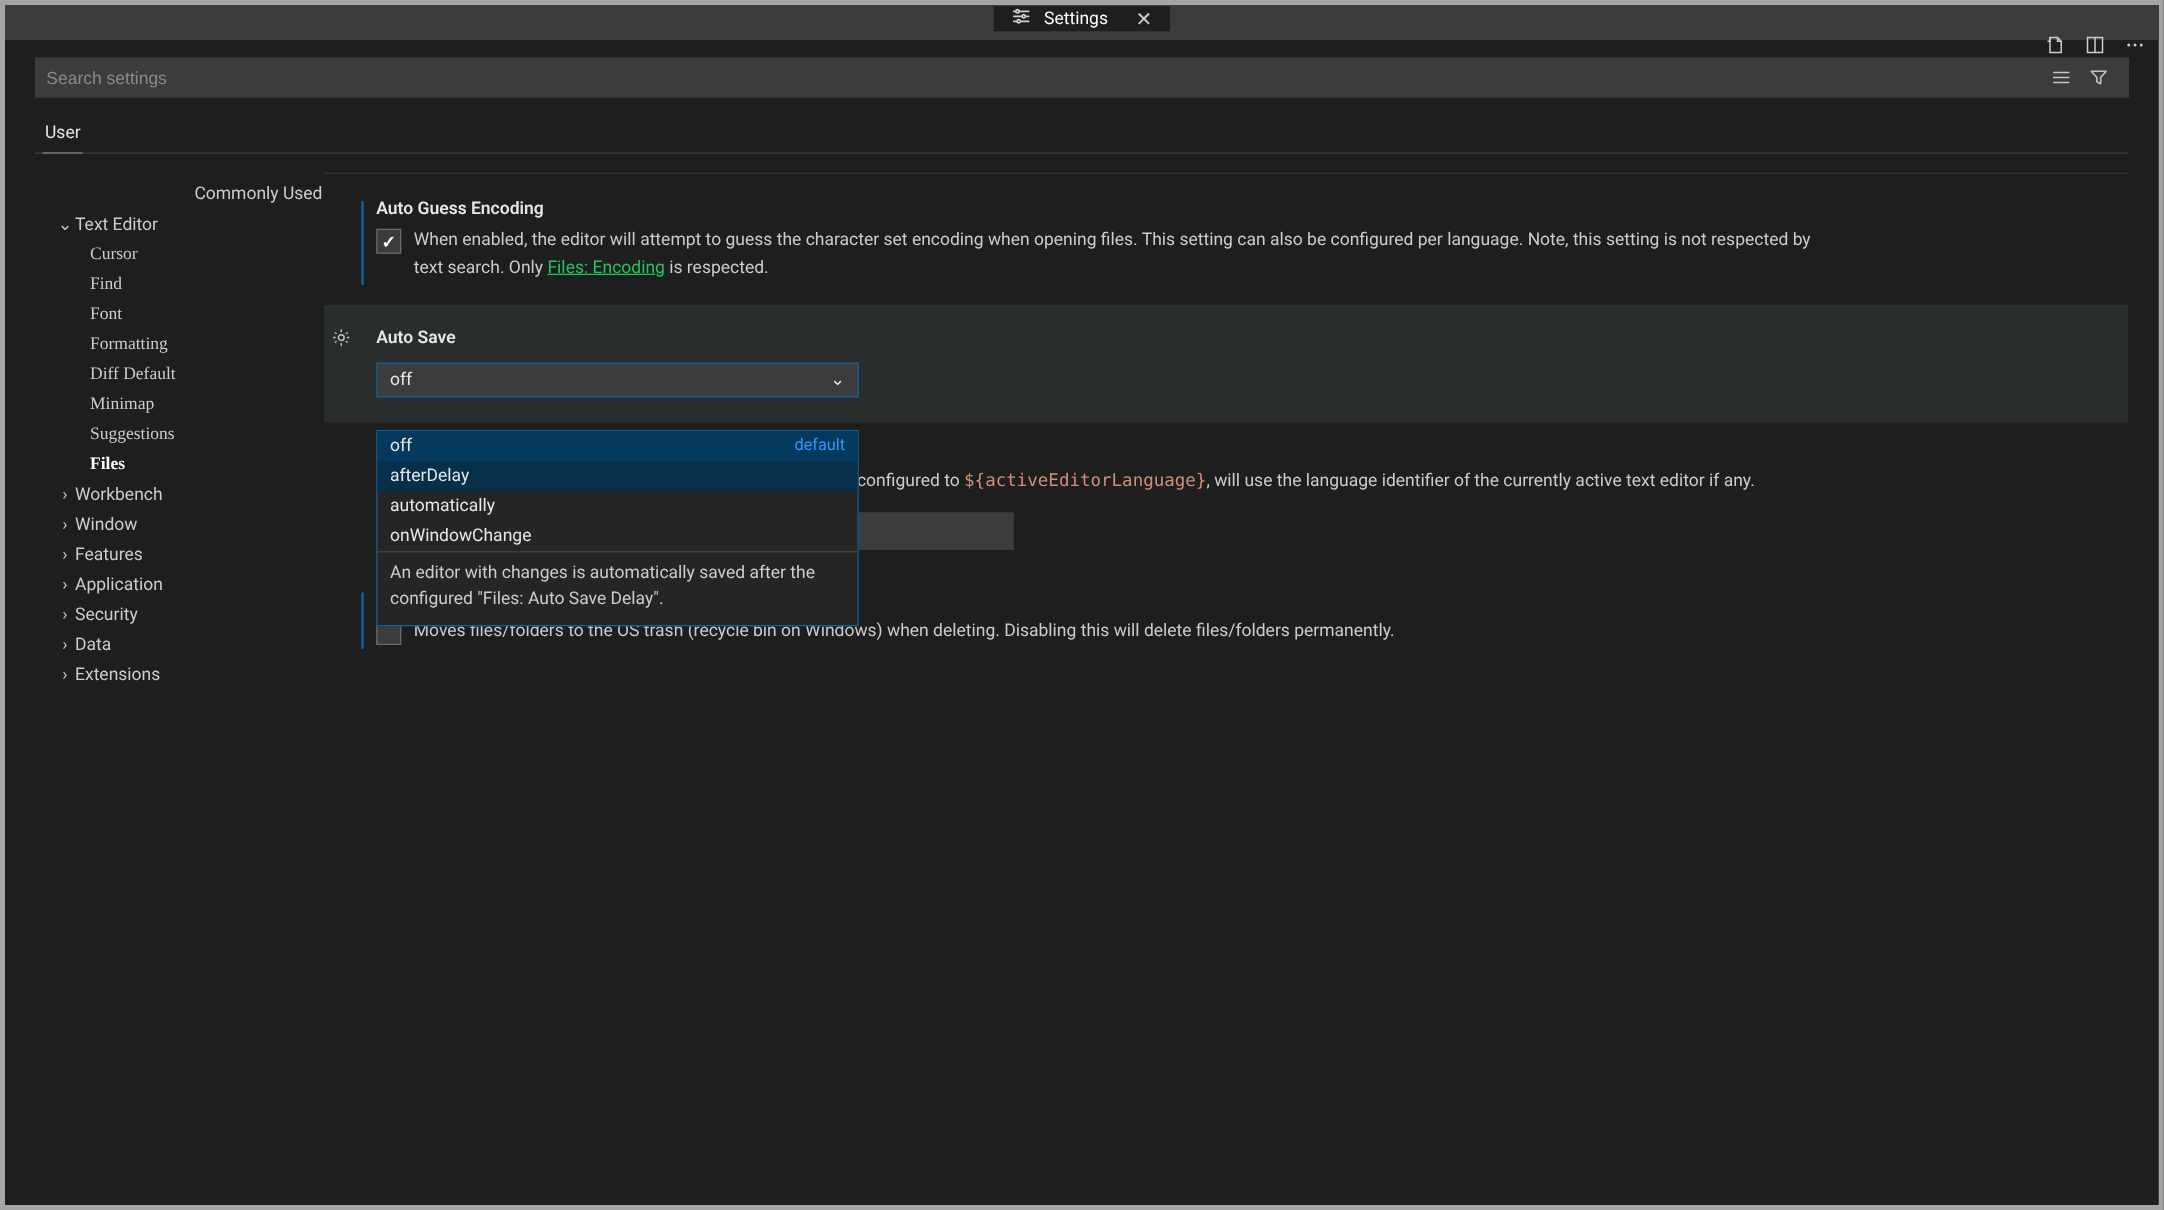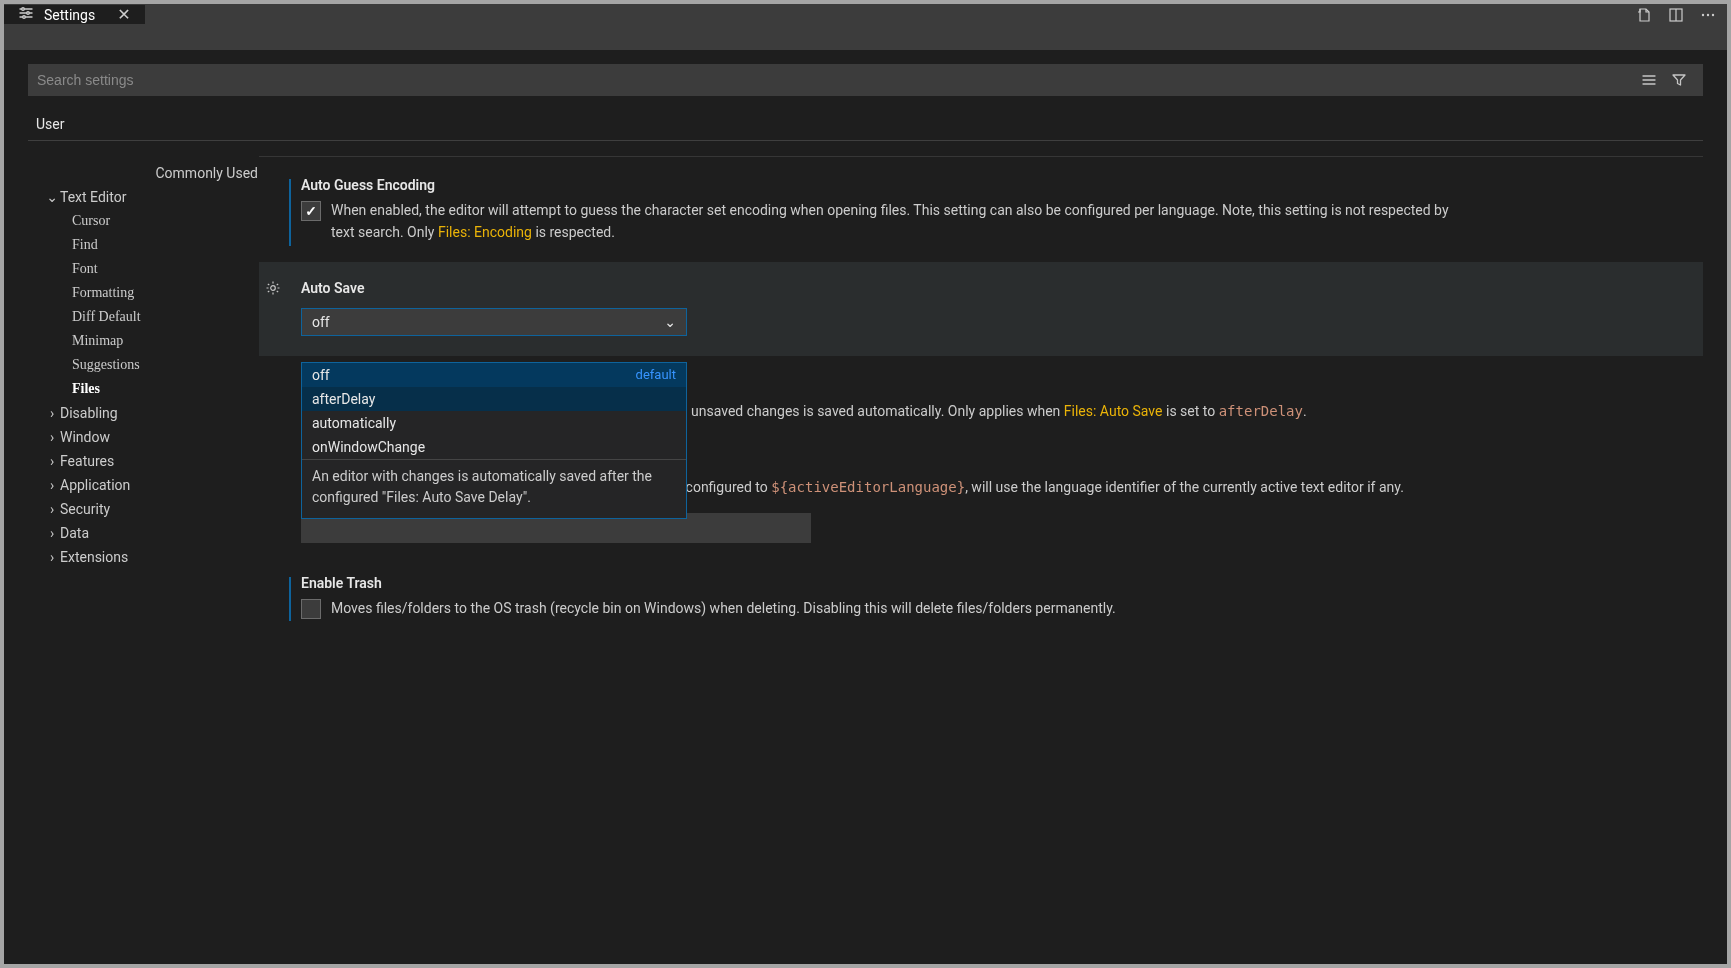--- a/index.html
+++ b/index.html
@@ -8,23 +8,24 @@
   background: #1e1e1e;
   color: #cccccc;
   font-size: 13px;
   width: 1731px;
   height: 968px;
   overflow: hidden;
   border: 4px solid #a5a5a5;
 }
 .titlebar {
   background: #3c3c3c;
-  height: 46px;
-  display: flex;
-  align-items: flex-start;
+  height: 28px;
+  display: flex;
+  align-items: center;
+  flex-direction: column;
 }
 .titlebar-tab {
   display: flex;
   align-items: center;
   padding: 0 8px 0 14px;
   background: #1e1e1e;
   border-top: 1px solid #3c3c3c;
   gap: 10px;
 }
 .titlebar-tab .menu-icon {
@@ -169,21 +170,21 @@
   font-weight: 600;
   color: #e7e7e7;
   margin-bottom: 6px;
 }
 .setting-desc {
   font-size: 14px;
   color: #cccccc;
   line-height: 1.6;
   max-width: 1120px;
 }
-.setting-desc a, .link { color: #eab308; cursor:pointer; }
+.setting-desc a, .link { color: #22c55e; text-decoration: underline; cursor:pointer; }
 .setting-row {
   display: flex;
   align-items: flex-start;
   gap: 10px;
 }
 .checkbox {
   width: 20px;
   height: 20px;
   border: 1px solid #6b6b6b;
   background: #3c3c3c;
@@ -346,21 +347,21 @@
           <span>Minimap</span>
         </div>
       <div class="item pad2">
           <span>Suggestions</span>
         </div>
       <div class="item pad2 bold">
           <span>Files</span>
         </div>
       <div class="item pad1">
           <span class="chev">›</span>
-          <span>Disabling</span>
+          <span>Workbench</span>
         </div>
       <div class="item pad1">
           <span class="chev">›</span>
           <span>Window</span>
         </div>
       <div class="item pad1">
           <span class="chev">›</span>
           <span>Features</span>
         </div>
       <div class="item pad1">
@@ -418,25 +419,20 @@
                 <span>automatically</span>
               </div>
             <div class="opt">
                 <span>onWindowChange</span>
               </div>
             <div class="divider"></div>
             <div class="opt-desc">An editor with changes is automatically saved after the configured "Files: Auto Save Delay".</div>
           </div>
         </div>
 
-        <div class="setting" style="padding-top:44px;">
-          <div class="setting-desc" style="padding-left:390px;">
-            <span>unsaved changes is saved automatically. Only applies when </span><a class="link">Files: Auto Save</a><span> is set to </span><span class="code">afterDelay</span><span>.</span>
-          </div>
-        </div>
 
         <div class="setting">
           <div class="setting-title" style="color:#9d9d9d;">Default Language</div>
           <div class="setting-desc">
             <span>The default language identifier that is assigned to new files. If configured to </span><span class="code">${activeEditorLanguage}</span><span>, will use the language identifier of the currently active text editor if any.</span>
           </div>
           <div class="text-input"></div>
         </div>
 
         <div class="setting modified">

